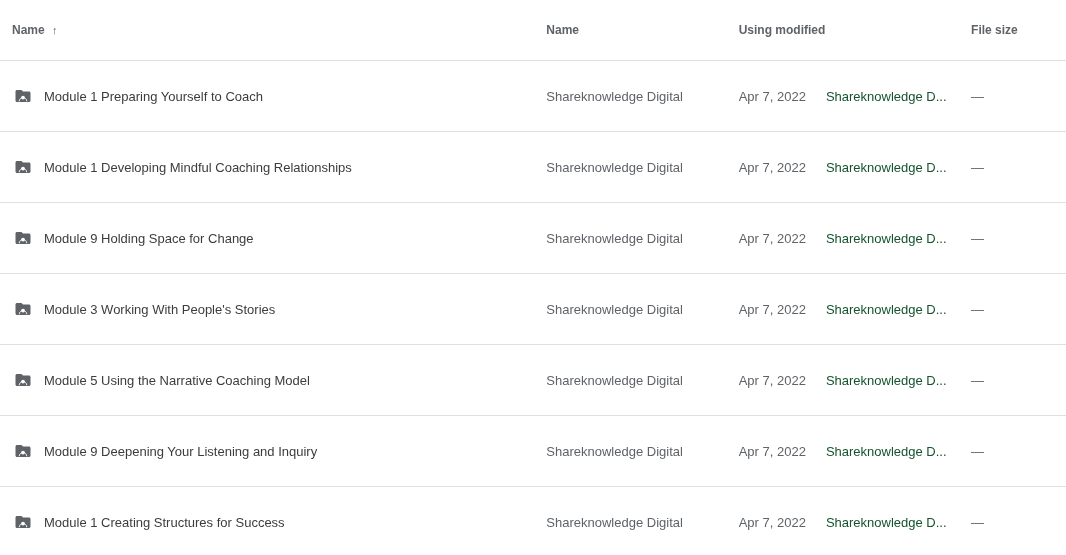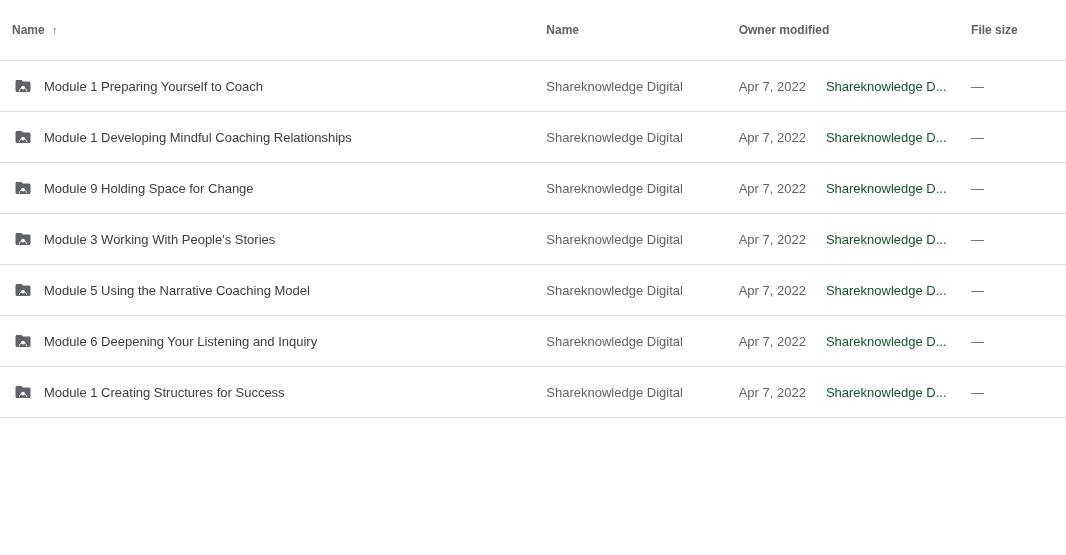--- a/index.html
+++ b/index.html
@@ -56,21 +56,21 @@
       margin-left: 4px;
       font-size: 11px;
       color: #5f6368;
     }
 
     .file-table tbody tr {
       border-bottom: 1px solid #e0e0e0;
     }
 
     .file-table td {
-      padding: 16px 12px;
+      padding: 26px 12px;
       color: #3c3c3c;
       font-size: 13px;
     }
 
     .name-cell {
       display: flex;
       align-items: center;
       gap: 10px;
     }
 
@@ -123,21 +123,21 @@
   <thead>
     <tr>
       <th class="name-col">
         <span>Name</span>
         <span class="sort-icon">↑</span>
       </th>
       <th class="owner-col">
         <span>Name</span>
       </th>
       <th class="modified-col">
-        <span>Owner modified</span>
+        <span>Using modified</span>
       </th>
       <th class="size-col">
         <span>File size</span>
       </th>
     </tr>
   </thead>
   <tbody id="table-body">
   <tr>
         <td>
       <div class="name-cell">
@@ -251,21 +251,21 @@
       <tr>
         <td>
       <div class="name-cell">
         <div class="folder-icon">
           <svg viewBox="0 0 24 24" fill="none" xmlns="http://www.w3.org/2000/svg">
             <path d="M10 4H4C2.9 4 2 4.9 2 6v12c0 1.1.9 2 2 2h16c1.1 0 2-.9 2-2V8c0-1.1-.9-2-2-2h-8l-2-2z" fill="#5f6368"></path>
             <circle cx="12" cy="14" r="2.5" fill="#fff"></circle>
             <path d="M7 19c0-2.76 2.24-5 5-5s5 2.24 5 5" stroke="#fff" stroke-width="1.2" fill="none"></path>
           </svg>
         </div>
-        <span class="file-name">Module 6 Deepening Your Listening and Inquiry</span>
+        <span class="file-name">Module 9 Deepening Your Listening and Inquiry</span>
       </div>
     </td>
         <td><span class="owner-text">Shareknowledge Digital</span></td>
         <td>
       <div class="modified-cell">
         <span class="modified-date">Apr 7, 2022</span>
         <span class="modified-user">Shareknowledge D...</span>
       </div>
     </td>
         <td><span class="size-text">—</span></td>

